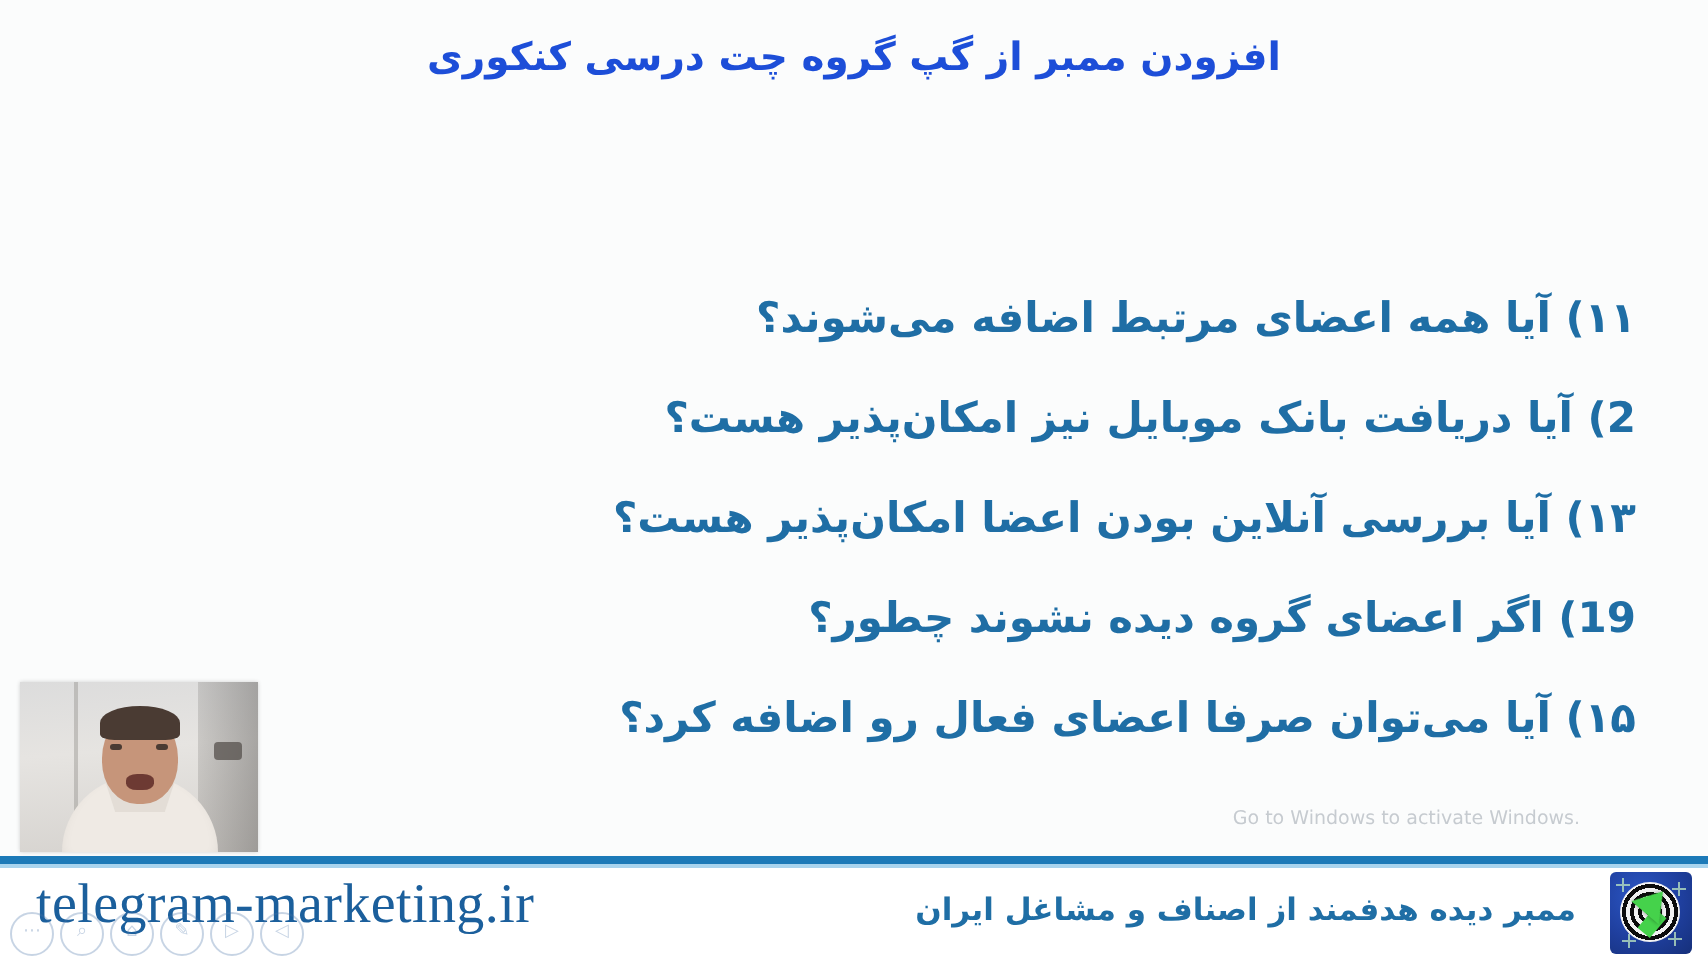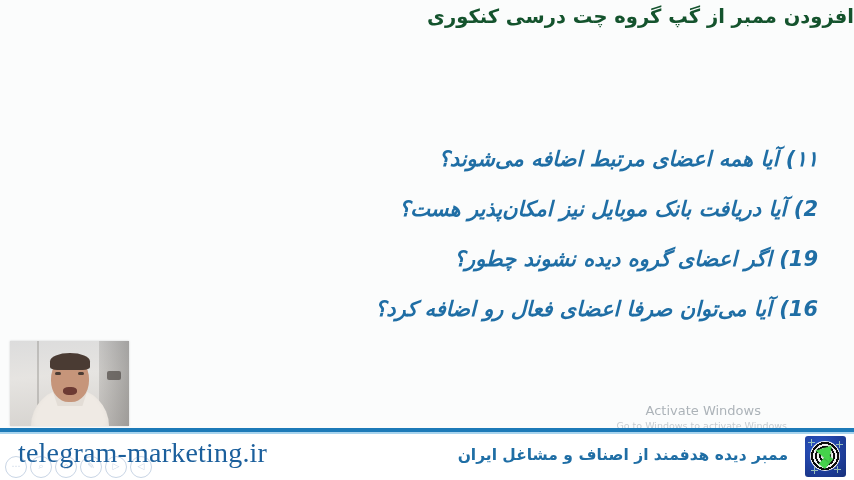--- a/index.html
+++ b/index.html
@@ -18,26 +18,26 @@
     position: relative;
     width: 854px;
     height: 480px;
     background: #fbfcfc;
     overflow: hidden;
   }
 
   
   .title {
     position: absolute;
-    top: 2px;
+    top: 14px;
     left: 0;
     width: 854px;
-    text-align: right;
+    text-align: center;
     direction: rtl;
-    color: #14532d;
+    color: #1d4ed8;
     font-size: 19.5px;
     font-weight: bold;
     letter-spacing: 0px;
     line-height: 30px;
     white-space: nowrap;
   }
 
   
   .questions {
     position: absolute;
@@ -48,21 +48,20 @@
     text-align: right;
   }
   .q-line {
     color: #1f6ea5;
     font-size: 21px;
     font-weight: bold;
     line-height: 50px;
     height: 50px;
     white-space: nowrap;
     letter-spacing: -0.2px;
-    font-style: italic;
   }
 
   
   .webcam {
     position: absolute;
     left: 10px;
     top: 341px;
     width: 119px;
     height: 85px;
     background: #d9d6d2;
@@ -325,43 +324,43 @@
 </head>
 <body>
 
 <div class="slide">
 
   <div class="title">افزودن ممبر از گپ گروه چت درسی کنکوری</div>
 
   <div class="questions">
     <div class="q-line">۱۱) آیا همه اعضای مرتبط اضافه می‌شوند؟</div>
     <div class="q-line">2) آیا دریافت بانک موبایل نیز امکان‌پذیر هست؟</div>
+    <div class="q-line">۱۳) آیا بررسی آنلاین بودن اعضا امکان‌پذیر هست؟</div>
     <div class="q-line">19) اگر اعضای گروه دیده نشوند چطور؟</div>
-    <div class="q-line">16) آیا می‌توان صرفا اعضای فعال رو اضافه کرد؟</div>
+    <div class="q-line">۱۵) آیا می‌توان صرفا اعضای فعال رو اضافه کرد؟</div>
   </div>
 
   <div class="webcam">
     <div class="wc-wall"></div>
     <div class="wc-wall-seam"></div>
     <div class="wc-wall-dark"></div>
     <div class="wc-obj"></div>
     <div class="wc-body">
       <div class="wc-collar-l"></div>
       <div class="wc-collar-r"></div>
     </div>
     <div class="wc-neck"></div>
     <div class="wc-head"></div>
     <div class="wc-hair"></div>
     <div class="wc-eye-l"></div>
     <div class="wc-eye-r"></div>
     <div class="wc-mouth"></div>
   </div>
 
   <div class="activate-wm">
-    <div class="aw-title">Activate Windows</div>
     <div class="aw-sub">Go to Windows to activate Windows.</div>
   </div>
 
   <div class="footer-rule"></div>
   <div class="footer-rule-soft"></div>
   <div class="footer"></div>
 
   <div class="site-name">telegram-marketing.ir</div>
   <div class="footer-tag">ممبر دیده هدفمند از اصناف و مشاغل ایران</div>
 

